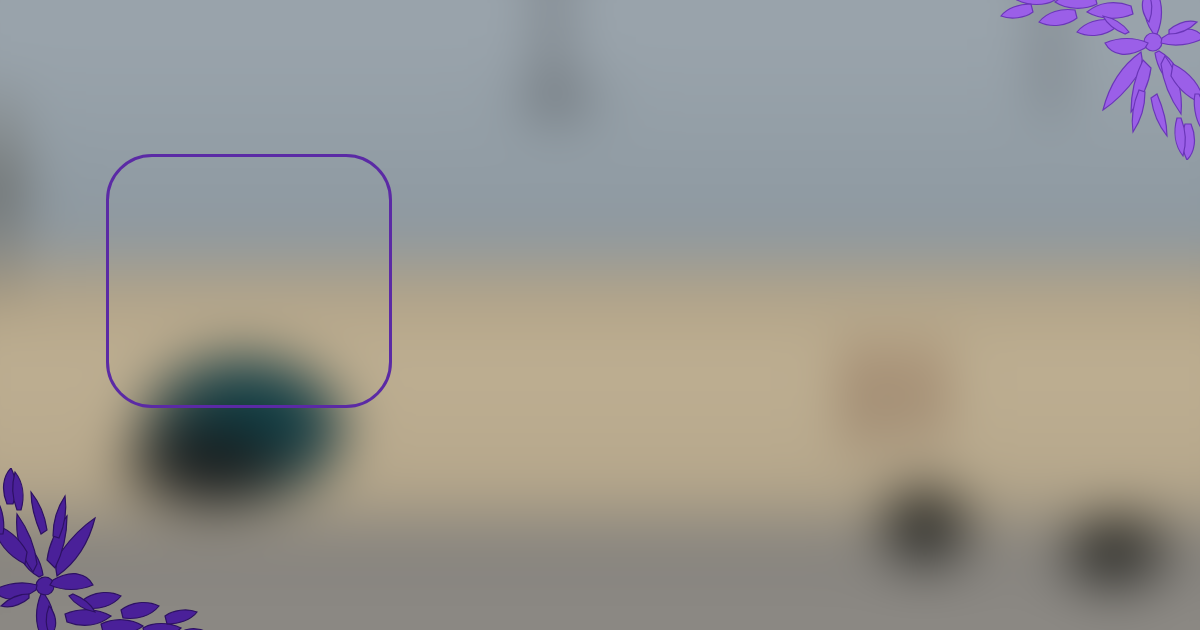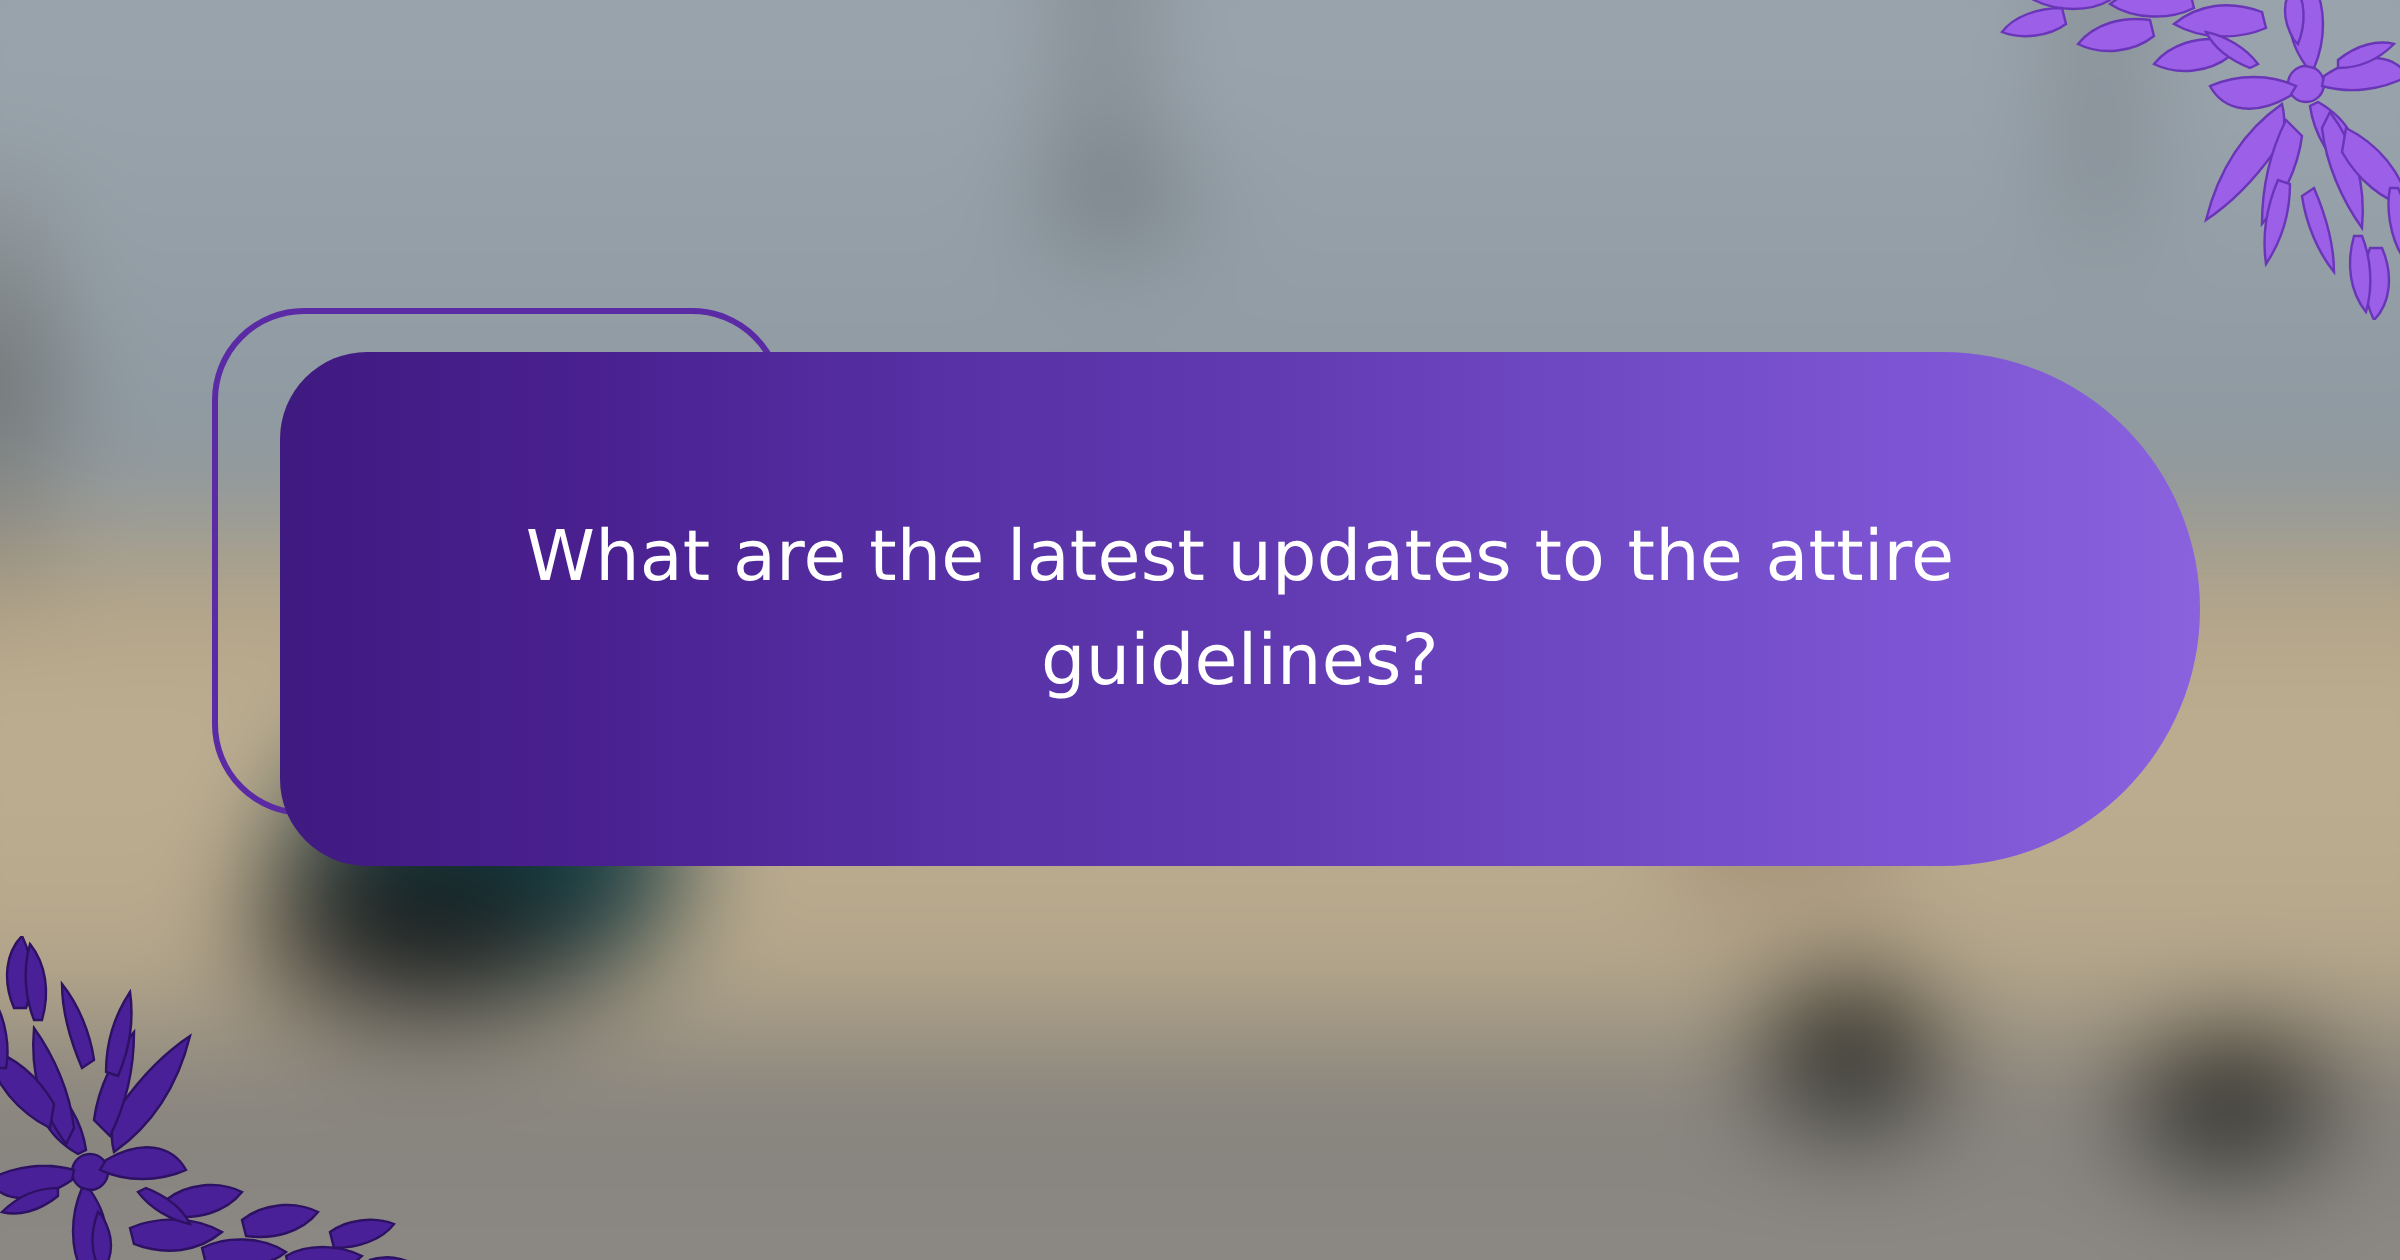--- a/index.html
+++ b/index.html
@@ -278,17 +278,14 @@
       <path d="M156 30 C150 20 150 10 156 2 C162 10 162 22 158 32 Z"></path>
       <path d="M178 40 C188 32 198 30 206 32 C198 40 188 44 178 44 Z"></path>
       <path d="M134 44 C124 40 116 34 112 26 C122 28 132 34 138 42 Z"></path>
       <path d="M148 100 C142 114 140 128 142 142 C150 130 154 116 154 102 Z"></path>
       <path d="M166 104 C172 118 176 132 176 146 C168 136 162 122 160 108 Z"></path>
     </g>
   </svg>
 
   <div class="card-outline"></div>
 
-  <div class="card-fill">
-    <div class="card-text">What are the latest updates to the attire guidelines?</div>
-  </div>
 
 </div>
 
 </body></html>

